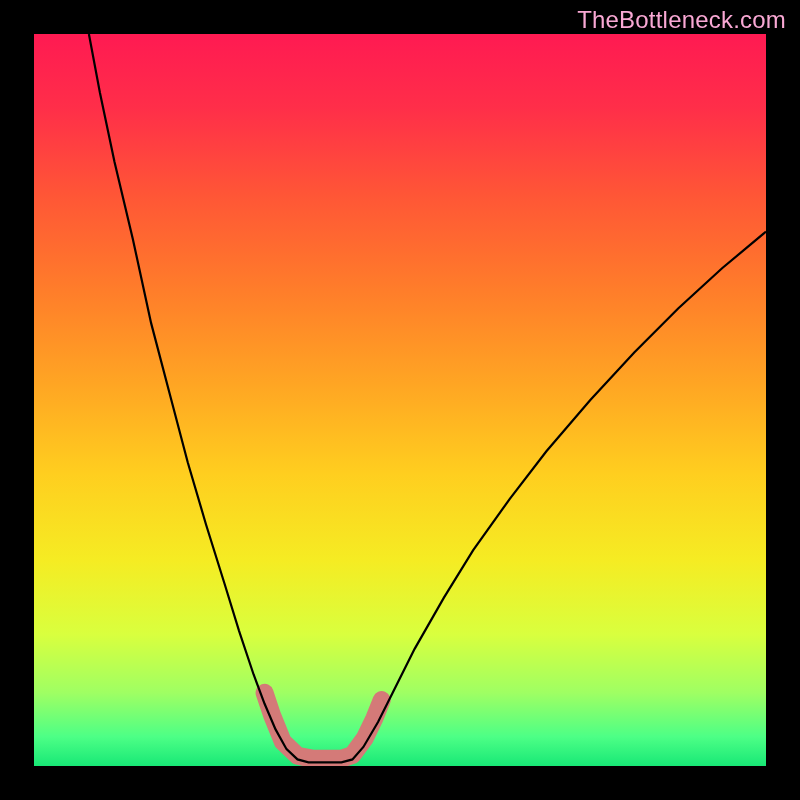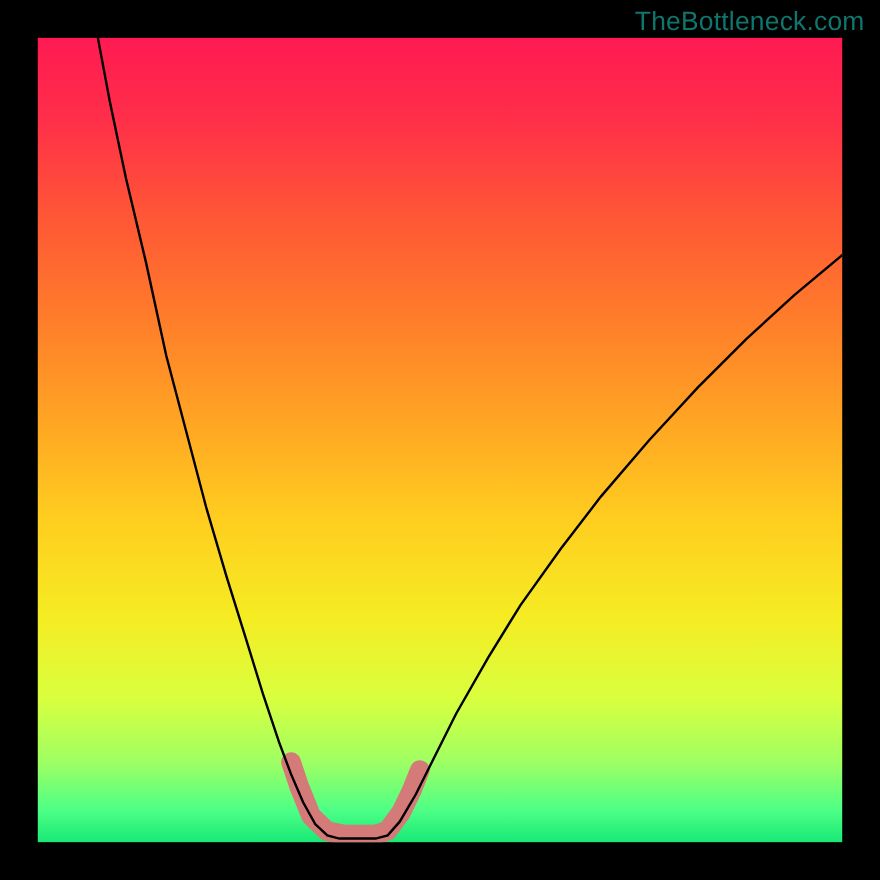--- a/index.html
+++ b/index.html
@@ -24,21 +24,21 @@
     top: 34px;
     left: 34px;
     width: 732px;
     height: 732px;
     overflow: hidden;
   }
   .watermark {
     position: absolute;
     top: 6px;
     right: 14px;
-    color: #0f766e;
+    color: #f9a8d4;
     font-size: 24px;
     font-weight: 400;
     letter-spacing: 0.2px;
   }
   svg {
     position: absolute;
     inset: 0;
   }
 </style>
 </head>

